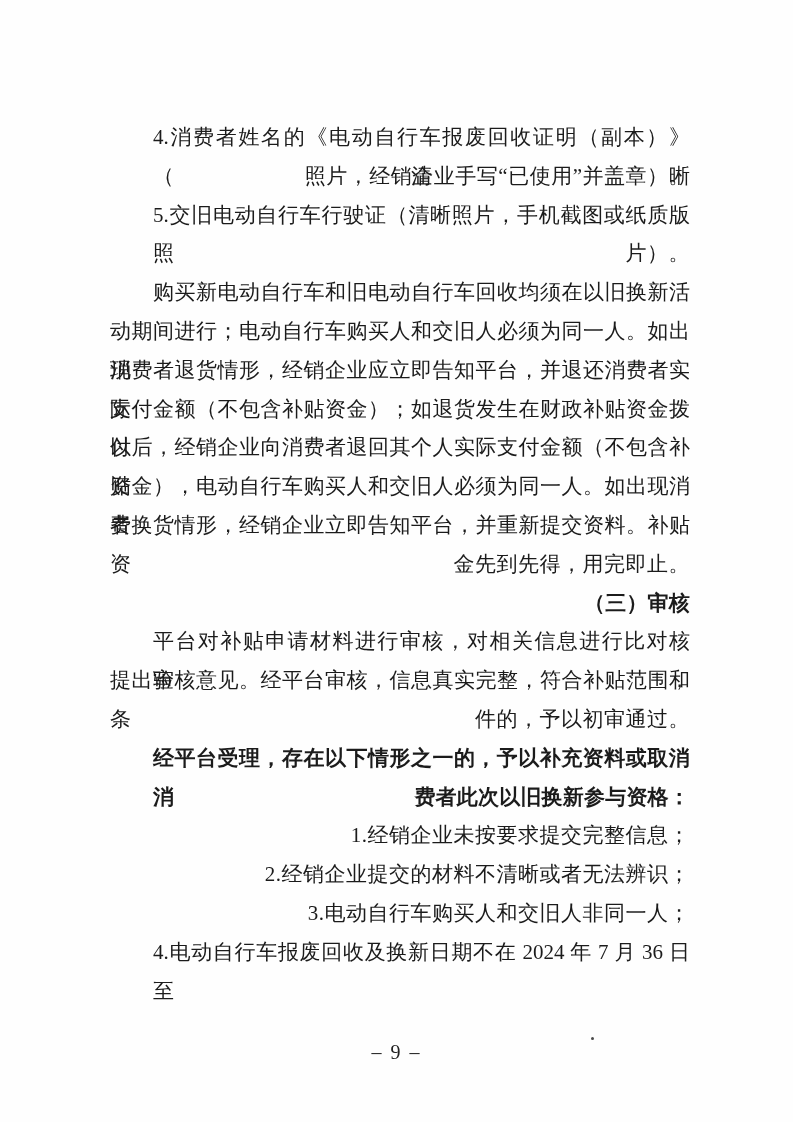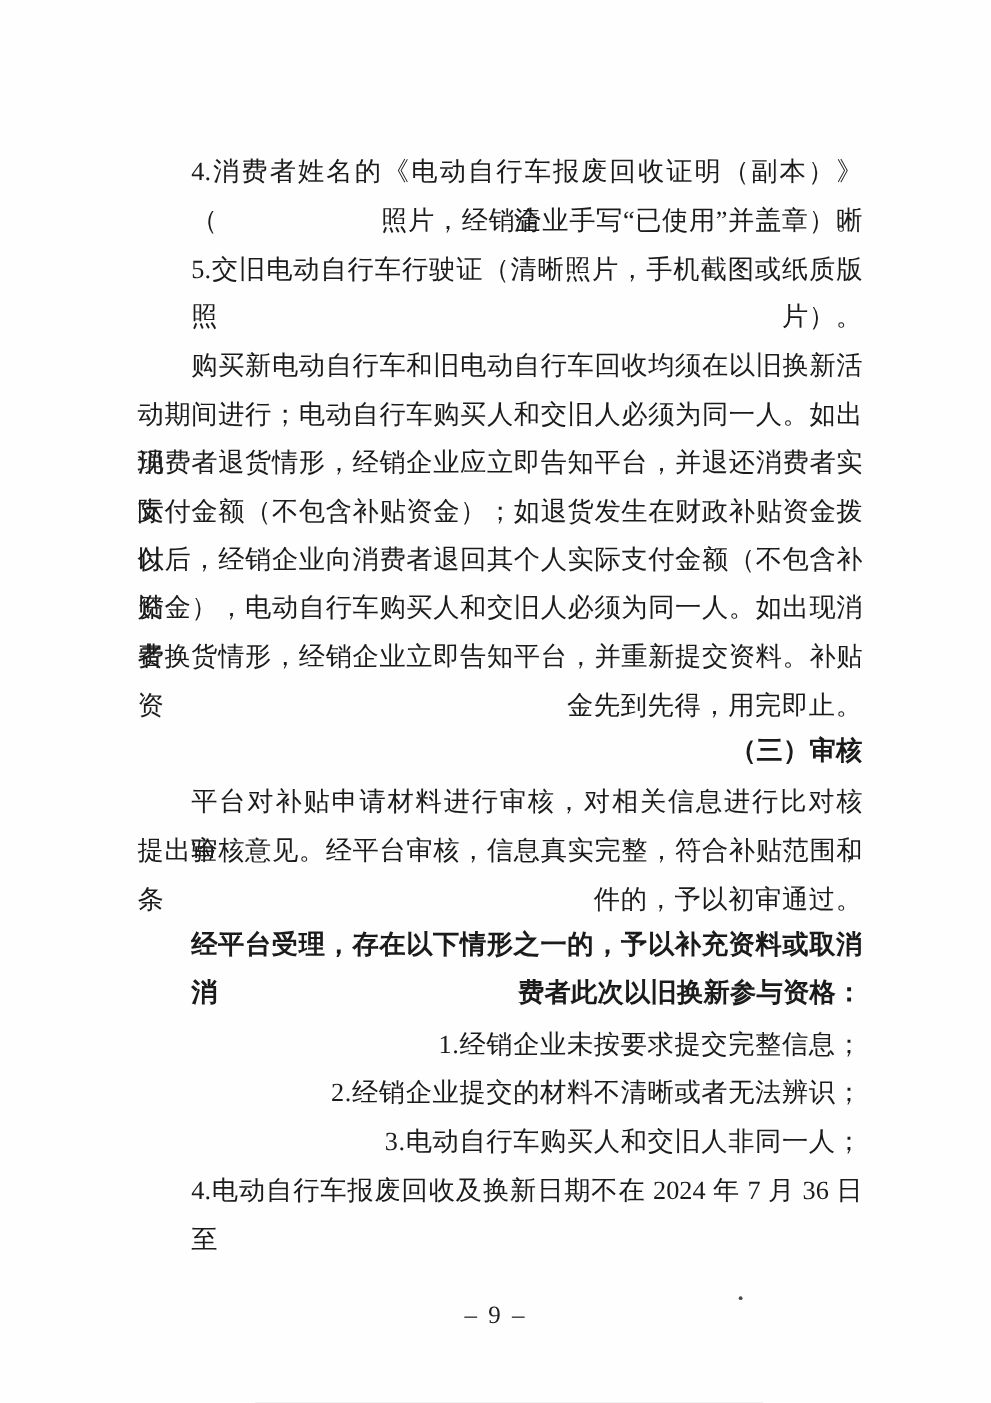--- a/index.html
+++ b/index.html
@@ -36,21 +36,21 @@
   }
   .line.justify {
     white-space: normal;
     text-align: justify;
     text-align-last: justify;
     text-justify: inter-character;
     letter-spacing: 0;
   }
   .line.bold {
     font-weight: 700;
-    font-family: Liberation Mono, monospace;
+    font-family: Liberation Serif, serif;
     letter-spacing: 0.2px;
   }
   .footer {
     position: absolute;
     left: 0;
     top: 1036px;
     width: 100%;
     height: 32px;
     line-height: 32px;
     text-align: center;

